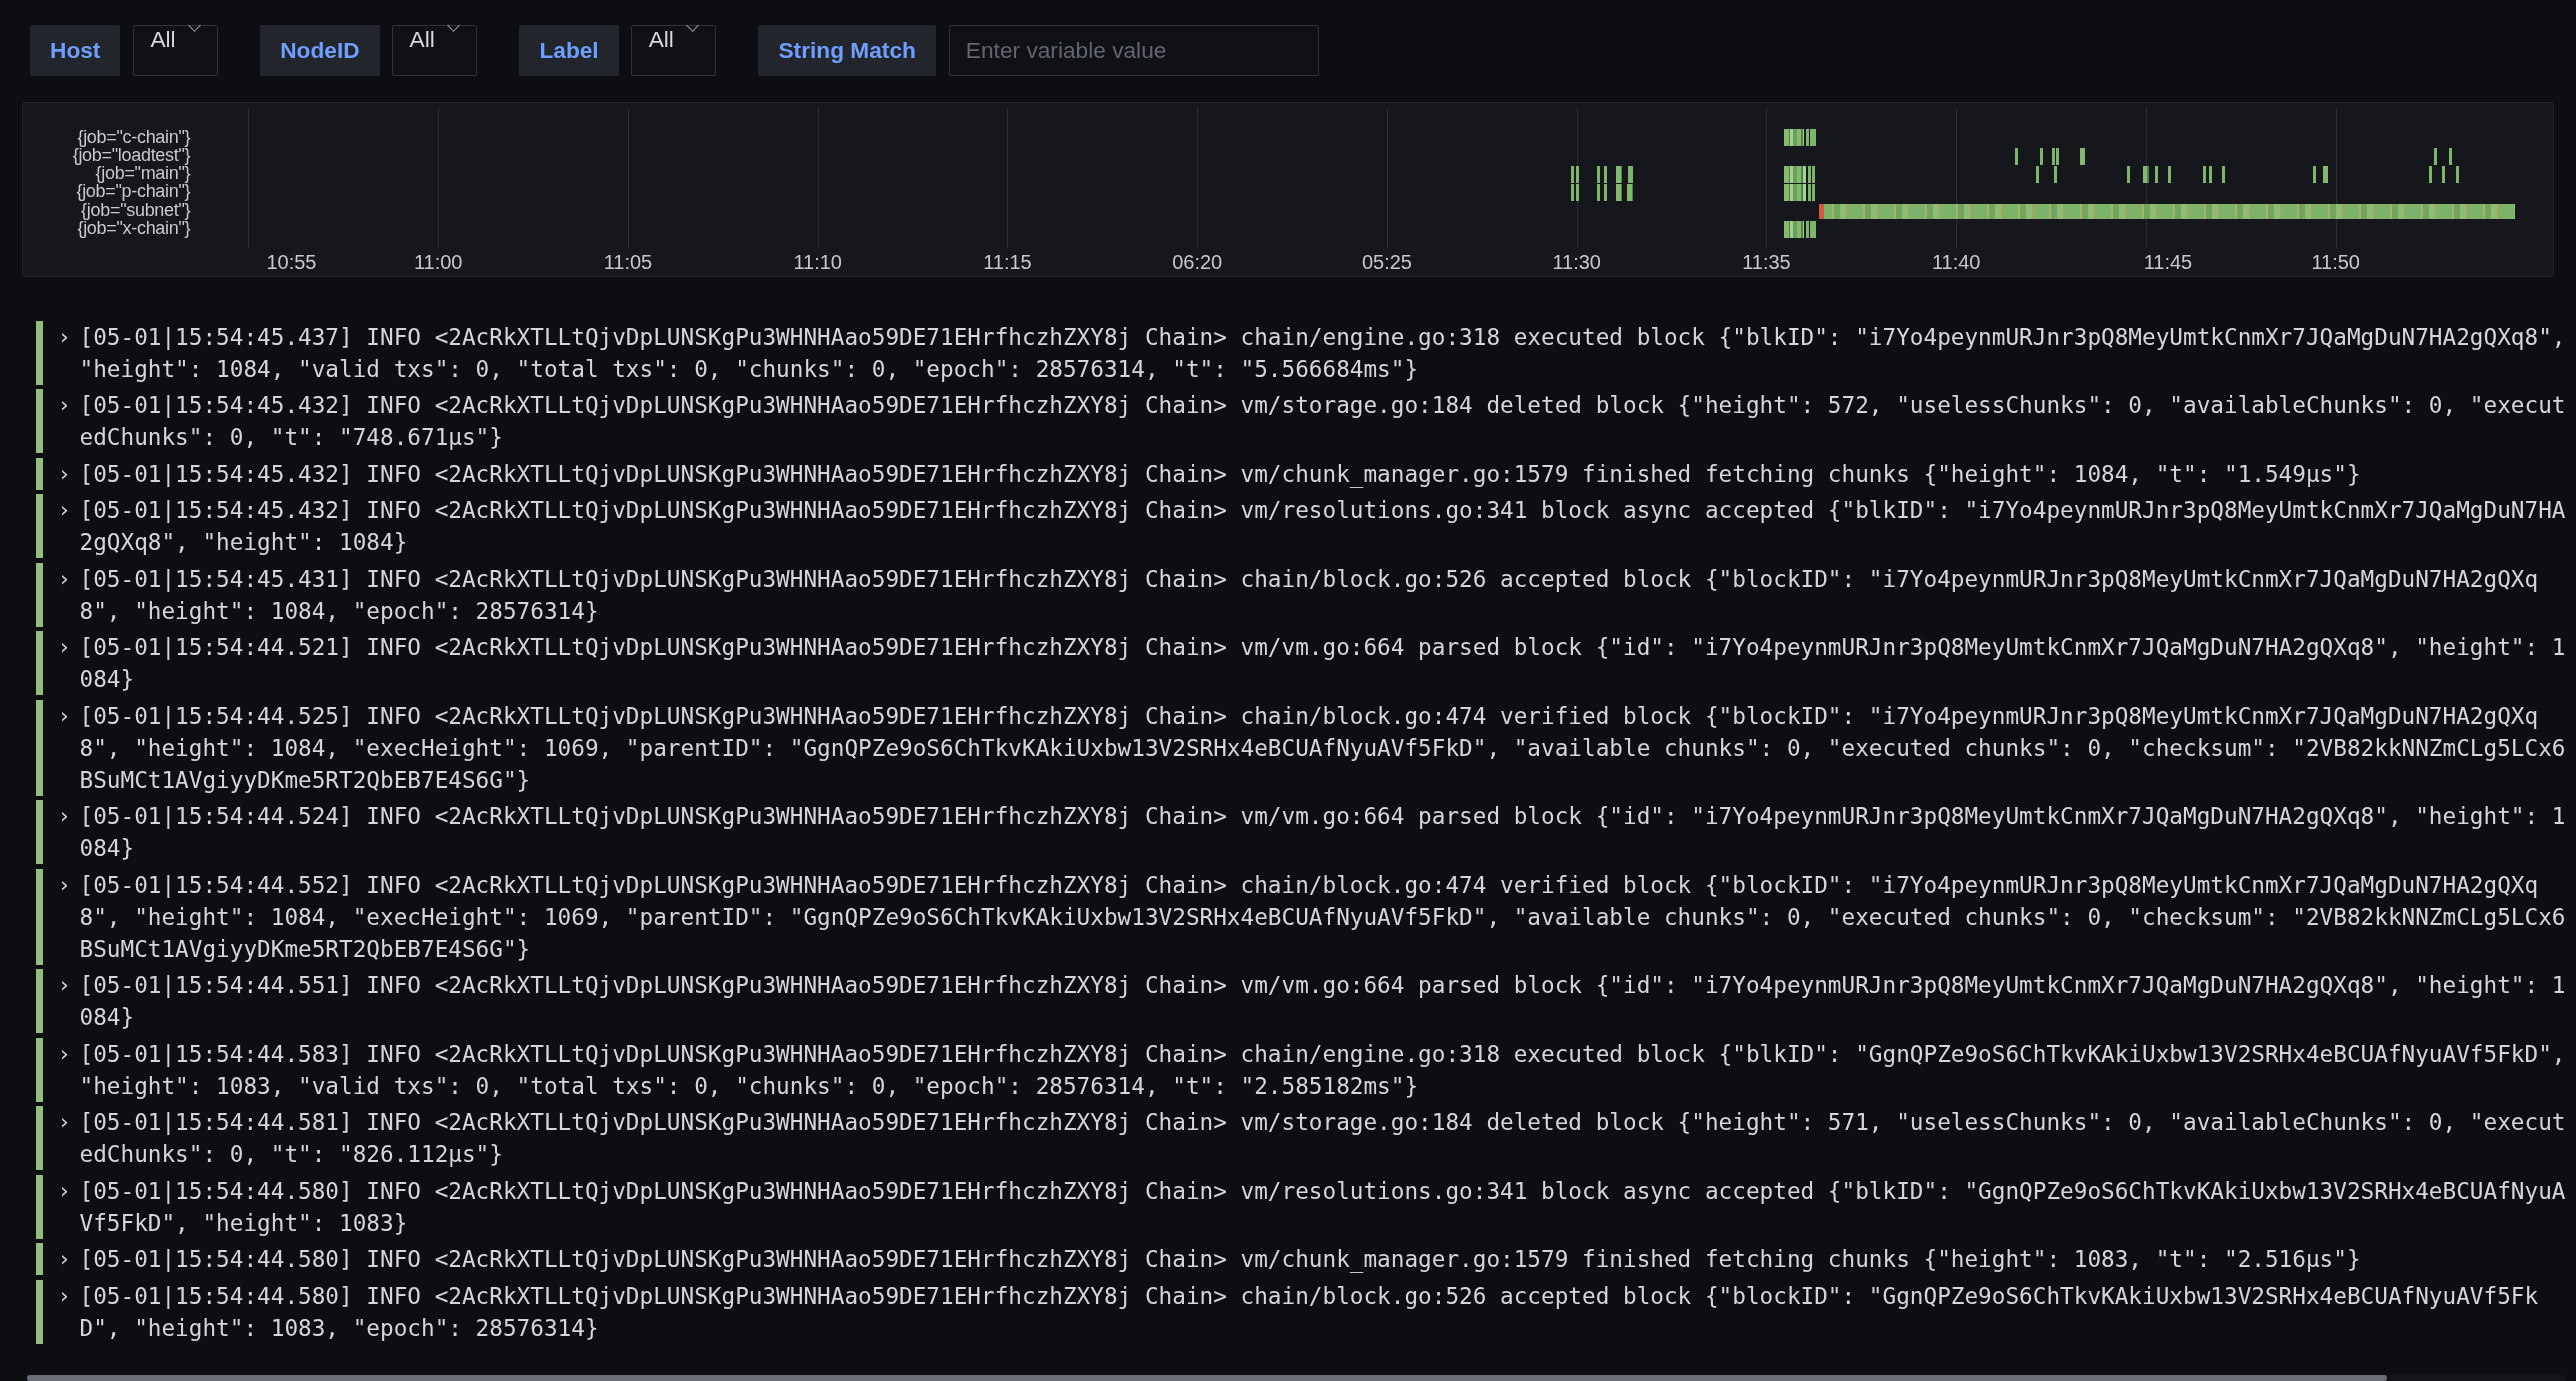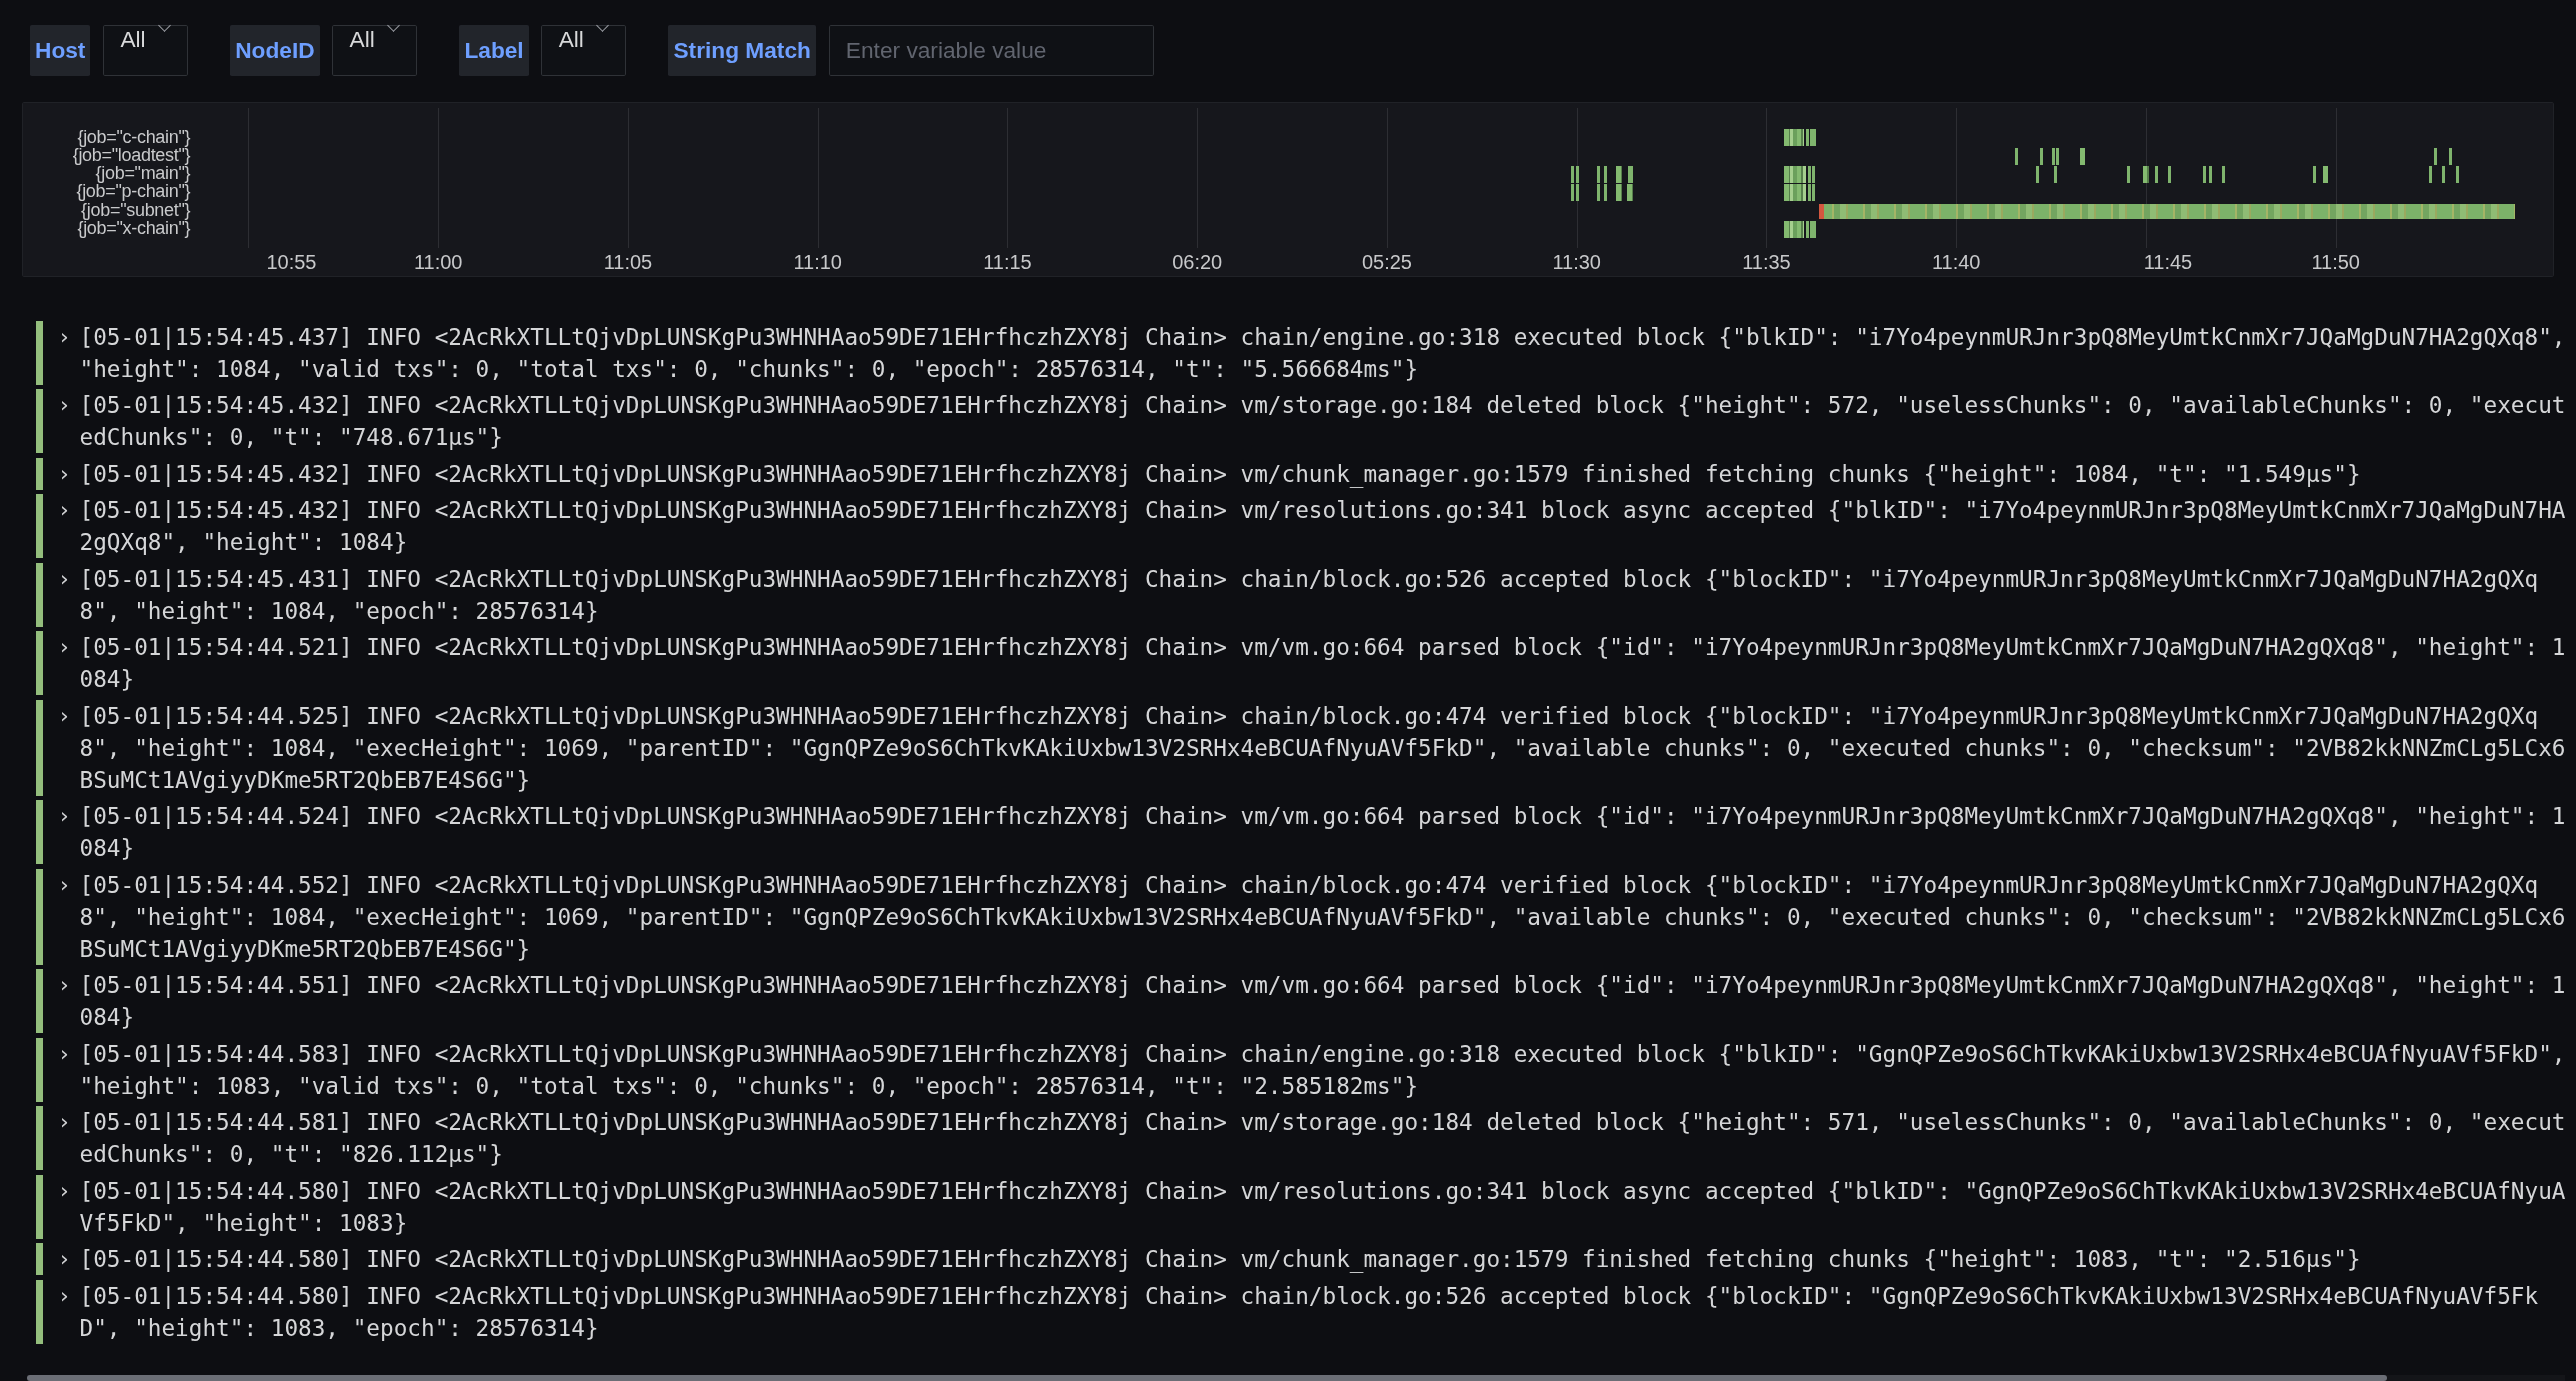--- a/index.html
+++ b/index.html
@@ -2,29 +2,29 @@
 <html style="font-size:14.5px"><head>
 <meta charset="utf-8">
 <style>
   * { margin:0; padding:0; box-sizing:border-box; }
   html,body { width:2576px; height:1381px; background:#0d0e12; overflow:hidden;
               font-family:"Liberation Sans", sans-serif; }
 
   
   .topbar { padding:25px 0 0 30px; height:78px; display:flex; align-items:flex-start; }
   .var-group { display:flex; margin-right:42px; }
-  .var-label { height:51px; padding:0 5px; display:flex; align-items:center;
+  .var-label { height:51px; padding:0 20px; display:flex; align-items:center;
                background:#22252b; border-radius:1.8px; color:#6e9fff; font-size:22.7px;
                font-weight:bold; margin-right:12.7px; }
   .var-value { height:51px; padding:0 16.3px; display:flex; 
                background:#0f1115; border:0.9px solid #2f3237; border-radius:1.8px;
                color:#d8d9da; font-size:22.7px; cursor:pointer; }
   .caret { width:9px; height:9px; border-right:1.8px solid #9fa2a8; border-bottom:1.8px solid #9fa2a8;
            transform:rotate(45deg); margin:-5.4px 1.8px 0 14.5px; }
-  .var-input { height:51px; width:325px; padding:0 16.3px; background:#0f1115;
+  .var-input { height:51px; width:370px; padding:0 16.3px; background:#0f1115;
                border:0.9px solid #2f3237; border-radius:1.8px; color:#d8d9da; font-size:22.7px;
                font-family:"Liberation Sans", sans-serif; outline:none; }
   .var-input::placeholder { color:#61656f; }
 
   
   .timeline-panel { position:relative; margin:23.6px 22px 0 22px; height:175px;
                     background:#16171c; border:0.9px solid #202227; border-radius:1.8px; }
   .gridline { position:absolute; top:5.4px; height:140px; width:0.9px;
               background:rgba(255,255,255,0.10); }
   .axis-label { position:absolute; top:148px; transform:translateX(-50%);

